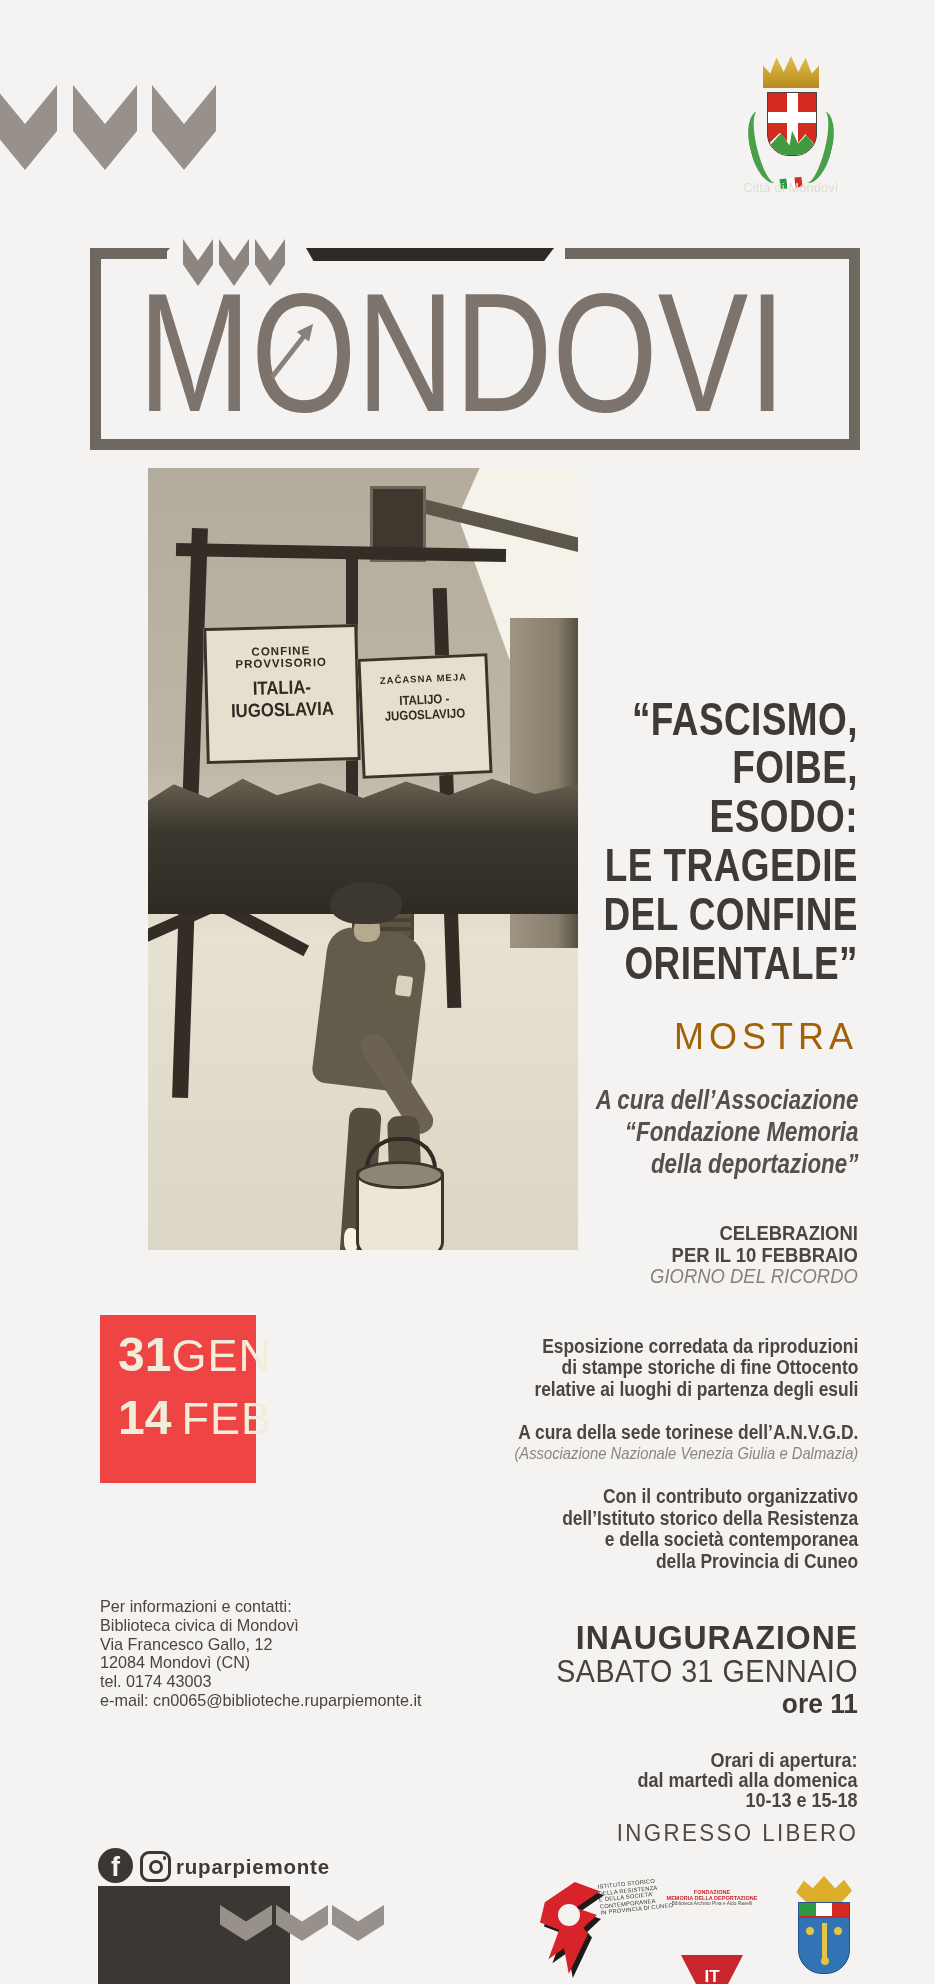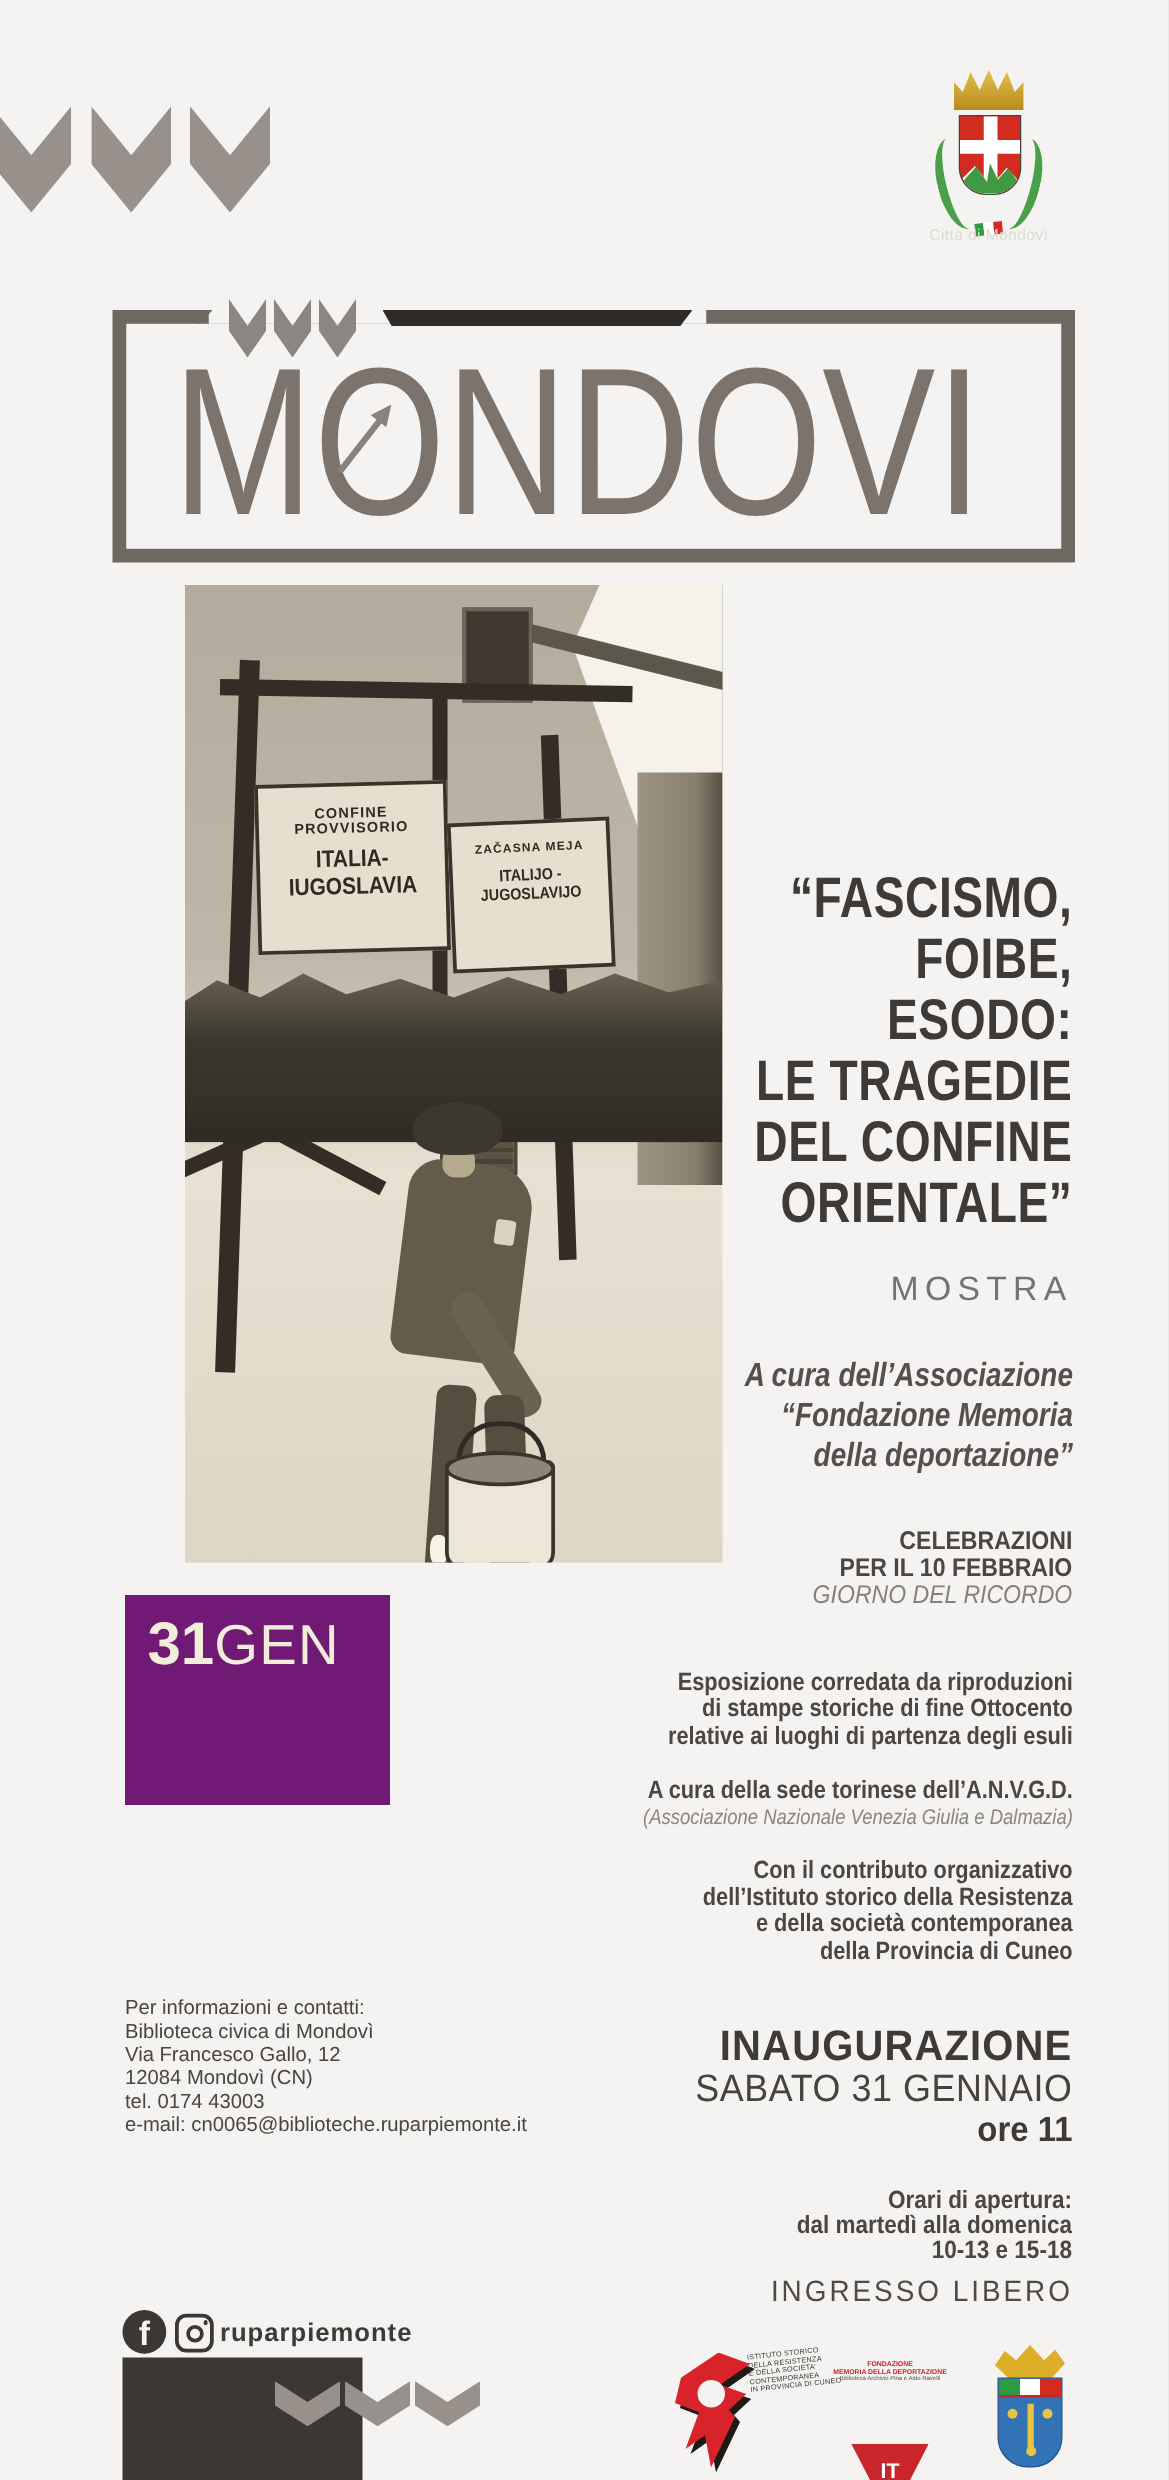--- a/index.html
+++ b/index.html
@@ -130,21 +130,21 @@
     border:4px solid #2f2a23; border-bottom:none; border-radius:32px 32px 0 0; }
   .paint-drip { position:absolute; left:196px; top:760px; width:14px; height:24px; background:#f6f2e4; border-radius:40%; }
 
   
   .rblock { position:absolute; right:77px; text-align:right; }
   .title {
     top:694px; font-size:44px; font-weight:bold; color:#3e3a37;
     line-height:47px; letter-spacing:0.5px;
     transform:scale(0.84,1.04); transform-origin:100% 0;
   }
-  .mostra { top:1016px; font-size:27px; letter-spacing:5px; color:#737373; }
+  .mostra { top:1016px; font-size:36px; letter-spacing:5px; color:#a16207; }
   .curator {
     top:1084px; font-size:26px; font-style:italic; font-weight:600; color:#55504d;
     line-height:31px; transform:scale(0.86,1.03); transform-origin:100% 0;
   }
   .celebr { top:1222px; font-size:20.5px; font-weight:bold; line-height:21.5px;
     transform:scale(0.9,1); transform-origin:100% 0; }
   .celebr .it { font-style:italic; font-weight:normal; color:#85807b; }
   .expo { top:1336px; font-size:20px; font-weight:bold; line-height:21.4px;
     transform:scale(0.87,1); transform-origin:100% 0; }
   .anvgd-t { top:1421px; font-size:20px; font-weight:bold; line-height:22px;
@@ -156,22 +156,22 @@
   .opening .l1 { font-size:34px; font-weight:bold; letter-spacing:1px; line-height:36px; }
   .opening .l2 { font-size:30.5px; letter-spacing:0.5px; line-height:33px; color:#46423e; }
   .opening .l3 { font-size:28px; font-weight:bold; line-height:31px; }
   .hours { top:1751px; font-size:20px; font-weight:bold; line-height:19.8px;
     transform:scale(0.9,1); transform-origin:100% 0; }
   .ingresso { top:1820px; font-size:23.5px; letter-spacing:2.5px; color:#4f4a46;
     transform:scale(0.95,1); transform-origin:100% 0; }
 
   
   .datebox {
-    position:absolute; left:100px; top:1276px; width:212px; height:168px;
-    background:#701a75; color:#f1edda; padding:14px 0 0 18px; box-sizing:border-box;
+    position:absolute; left:100px; top:1315px; width:156px; height:168px;
+    background:#ef4444; color:#f1edda; padding:14px 0 0 18px; box-sizing:border-box;
   }
   .d-line { line-height:52px; white-space:nowrap; }
   .d-day  { font-size:48px; font-weight:bold; }
   .d-mon  { font-size:45px; font-weight:normal; letter-spacing:1px; }
   .d-sp   { margin-left:10px; }
   .d-year { font-size:48px; font-weight:bold; letter-spacing:10px; }
   .venue { position:absolute; left:102px; top:1450px; font-size:16px; line-height:21.5px; color:#4b4642; }
   .venue .b { font-weight:bold; }
   .contacts { position:absolute; left:100px; top:1597px; font-size:16.2px; line-height:18.8px; color:#4a4540; }
 
@@ -320,20 +320,23 @@
   <div class="rblock celebr">
     <div>CELEBRAZIONI</div>
     <div>PER IL 10 FEBBRAIO</div>
     <div class="it">GIORNO DEL RICORDO</div>
   </div>
 
   <div class="datebox">
     <div class="d-line">
       <span class="d-day">31</span><span class="d-mon">GEN</span>
     </div>
+    <div class="d-line">
+      <span class="d-day">14</span><span class="d-mon d-sp">FEB</span>
+    </div>
   </div>
 
 
   <div class="rblock expo">
     <div>Esposizione corredata da riproduzioni</div>
     <div>di stampe storiche di fine Ottocento</div>
     <div>relative ai luoghi di partenza degli esuli</div>
   </div>
 
   <div class="rblock anvgd-t">

